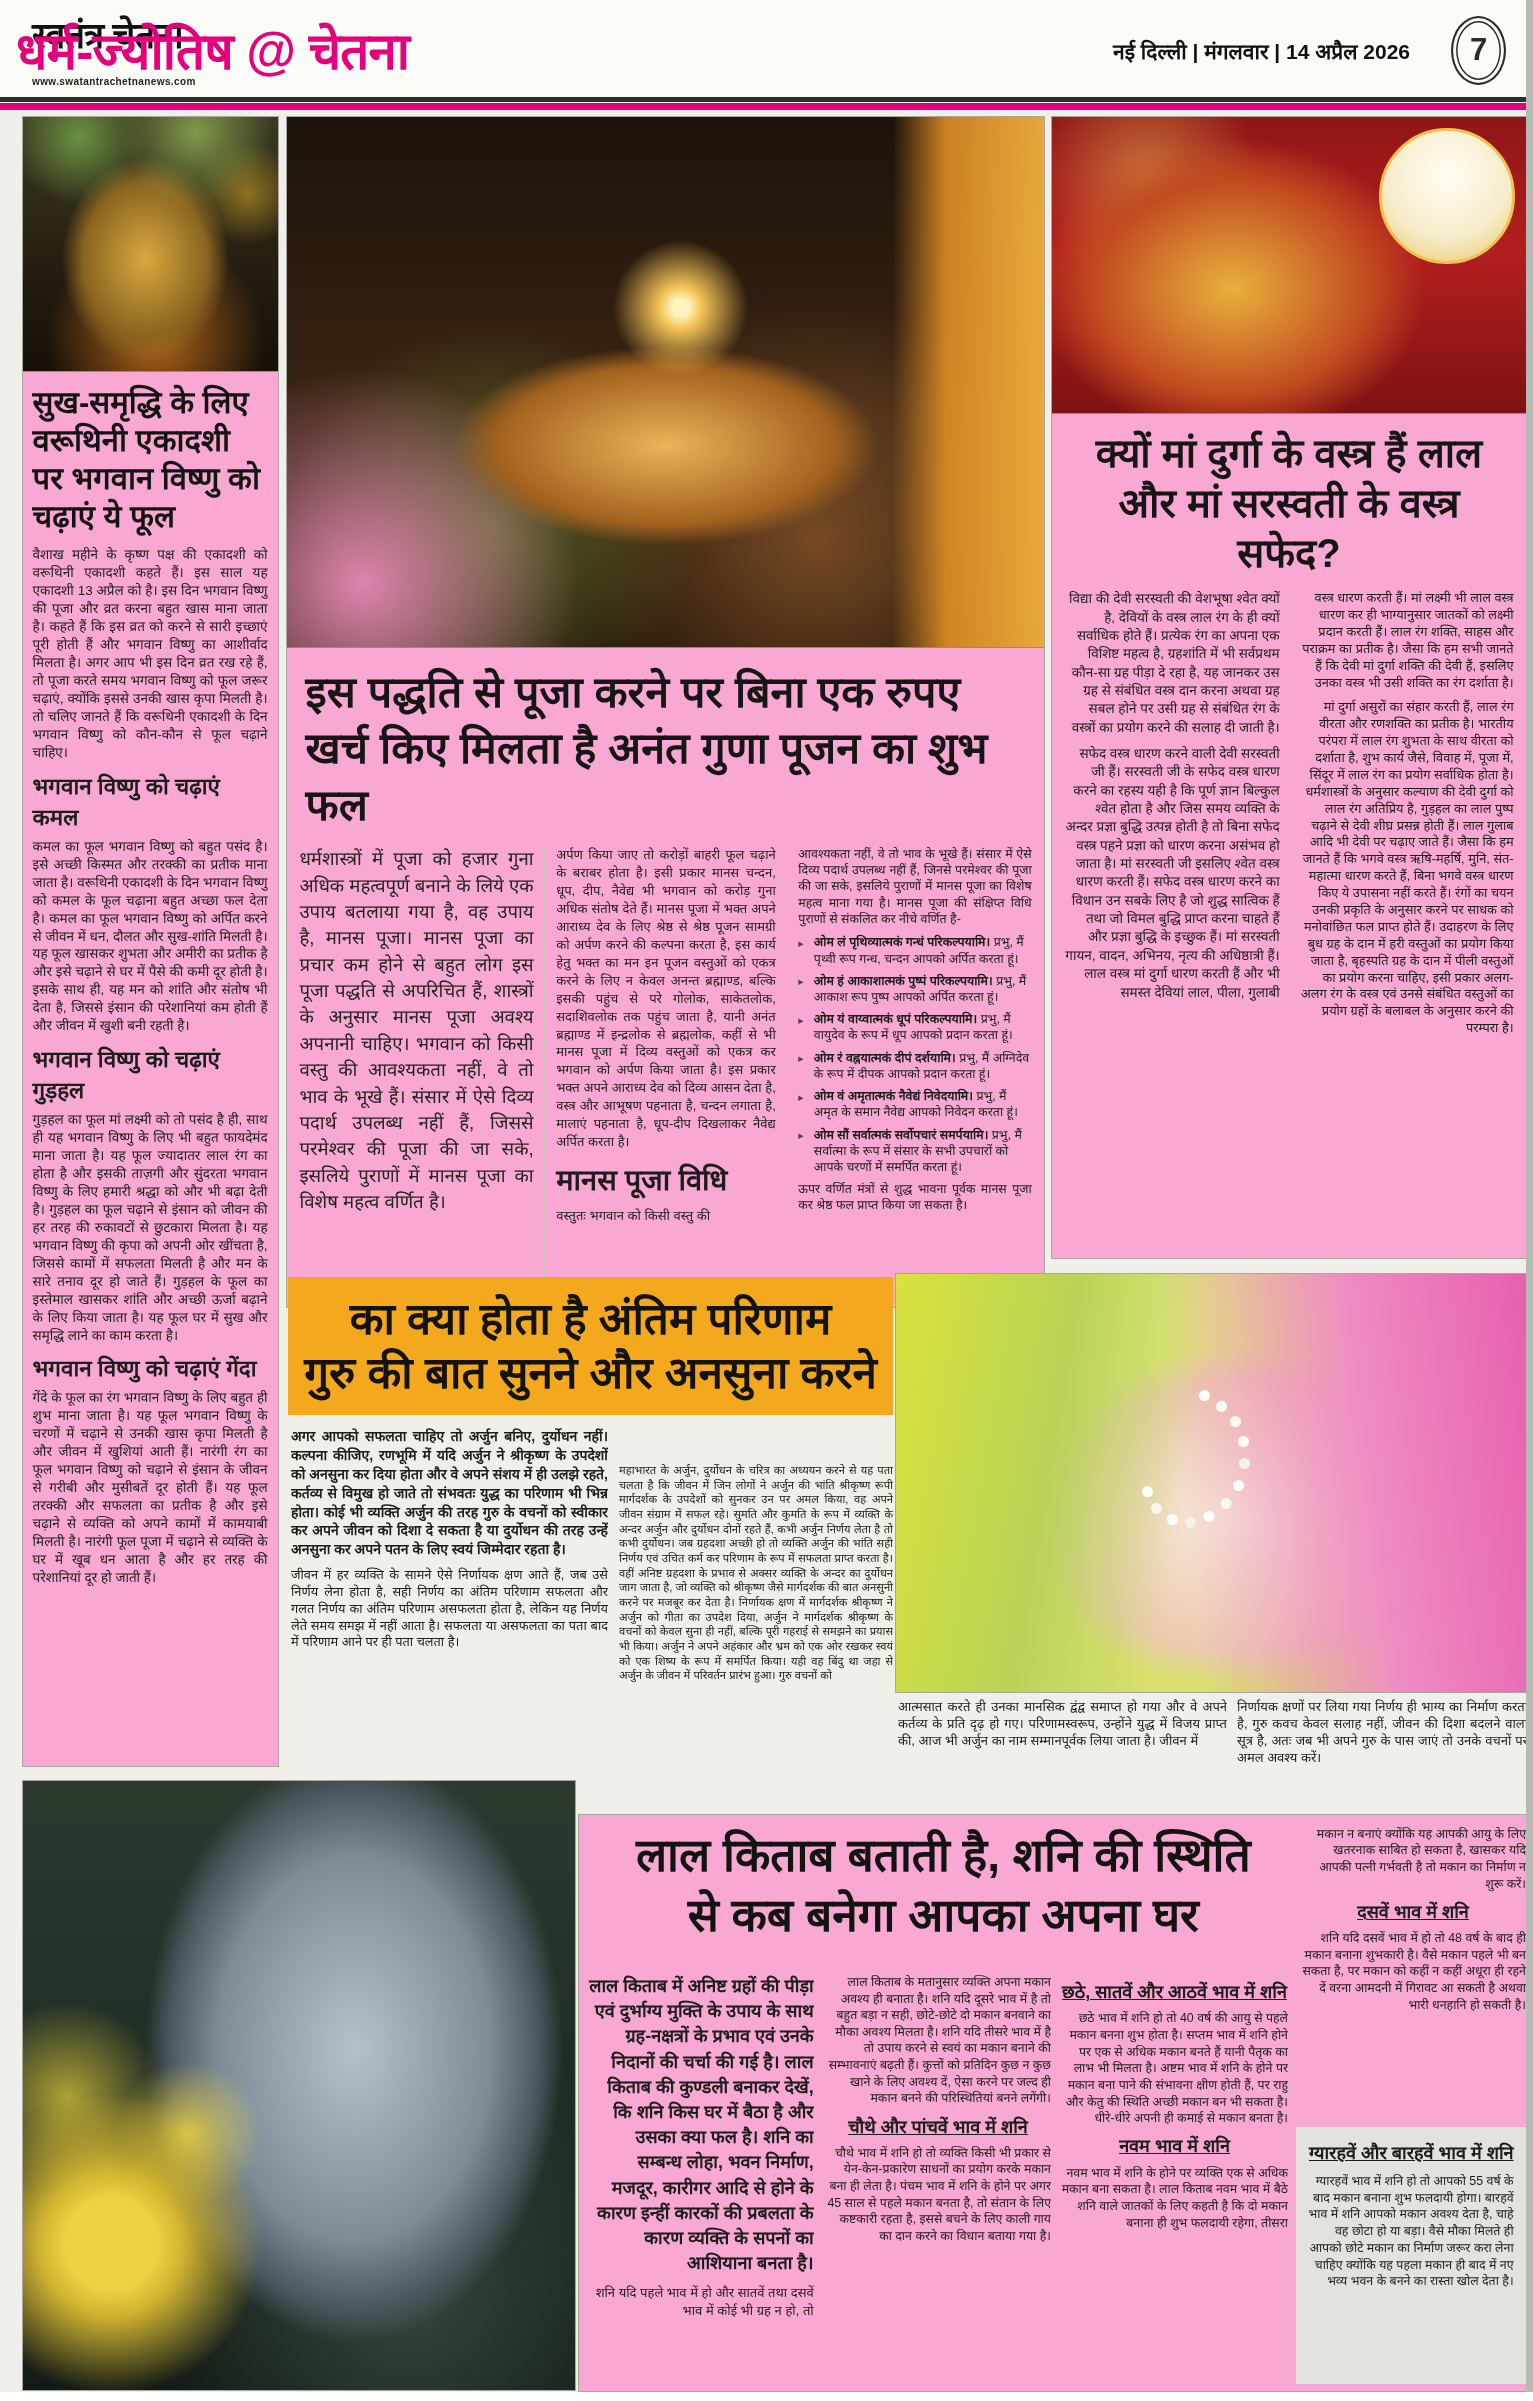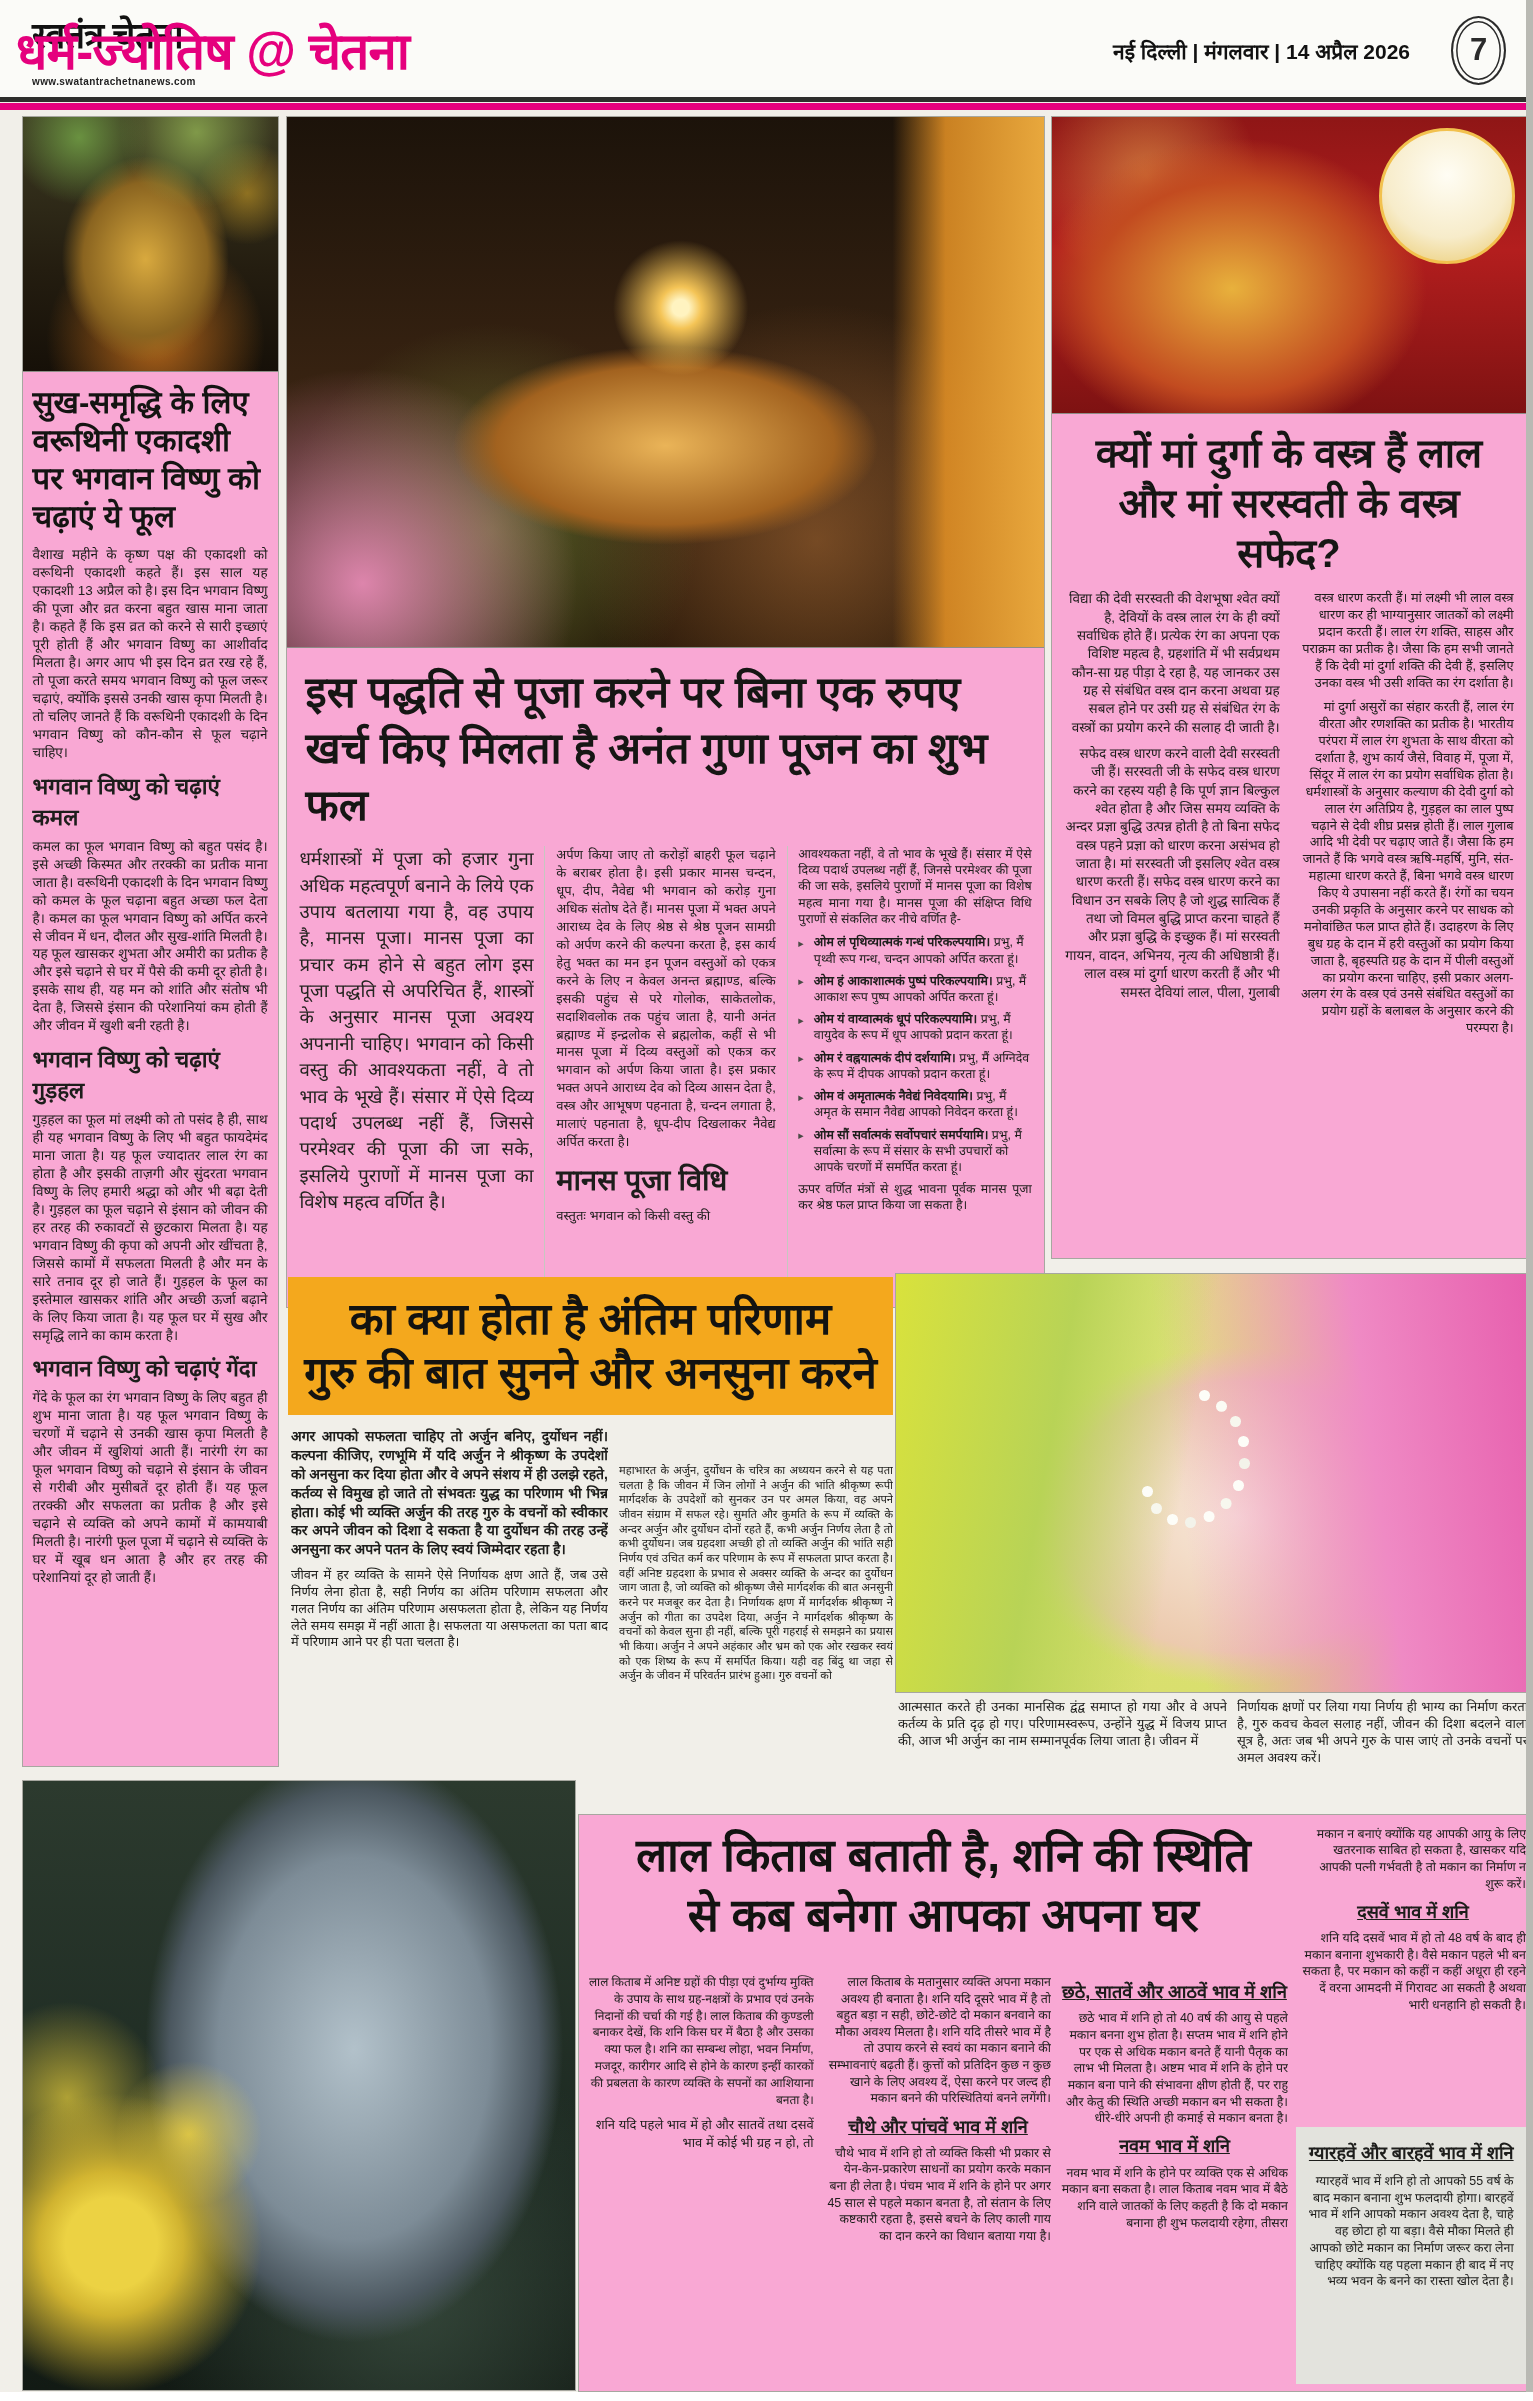--- a/index.html
+++ b/index.html
@@ -114,21 +114,21 @@
       radial-gradient(circle at 30% 58%, rgba(240,214,70,.85), rgba(240,214,70,0) 14%),
       radial-gradient(circle at 8% 52%, rgba(236,210,60,.7), rgba(236,210,60,0) 16%),
       radial-gradient(ellipse 44% 56% at 60% 44%, #b2c1ca, #7d8c97 56%, #4b575f 76%, rgba(43,52,58,0) 86%),
       radial-gradient(circle at 70% 85%, rgba(60,80,66,.8), rgba(60,80,66,0) 40%),
       linear-gradient(180deg,#2c3a2e,#1d2a22 60%,#121a14);}
   .bottom-article{left:578px;top:1814px;width:956px;height:578px;}
   .ba-headline{position:absolute;left:9.3px;top:10.8px;width:710px;height:145px;text-align:center;
                font-size:46px;line-height:1.3;font-weight:800;color:#131311;overflow:hidden;}
   .ba-col{position:absolute;box-sizing:border-box;overflow:hidden;text-align:right;}
   .bc1{left:7.7px;top:159px;width:227px;height:408px;}
-  .bc1 .lead{font-size:12px;line-height:1.4;font-weight:400;}
+  .bc1 .lead{font-size:18px;line-height:1.4;font-weight:700;}
   .bc1 .tail{font-size:13px;line-height:1.36;}
   .bc2{left:246px;top:159px;width:226px;height:408px;font-size:12.4px;line-height:1.34;}
   .bc3{left:482px;top:159px;width:227px;height:408px;font-size:12.4px;line-height:1.34;}
   .bc4{left:721px;top:10.8px;width:226px;height:300px;font-size:12.4px;line-height:1.34;}
   .ba-sub{font-size:18px;font-weight:800;text-decoration:underline;text-align:center;margin:6.2px 0 6.2px 0;}
   .gray-box{position:absolute;left:717px;top:312px;width:230px;height:257px;background:#e3e3dd;
             box-sizing:border-box;padding:10.8px 12.4px;overflow:hidden;text-align:right;}
   .gray-box h3{font-size:18px;line-height:1.35;font-weight:800;text-decoration:underline;margin:3.1px 0 7.7px 0;}
   .gray-box p{font-size:12.4px;line-height:1.35;}
 </style>

